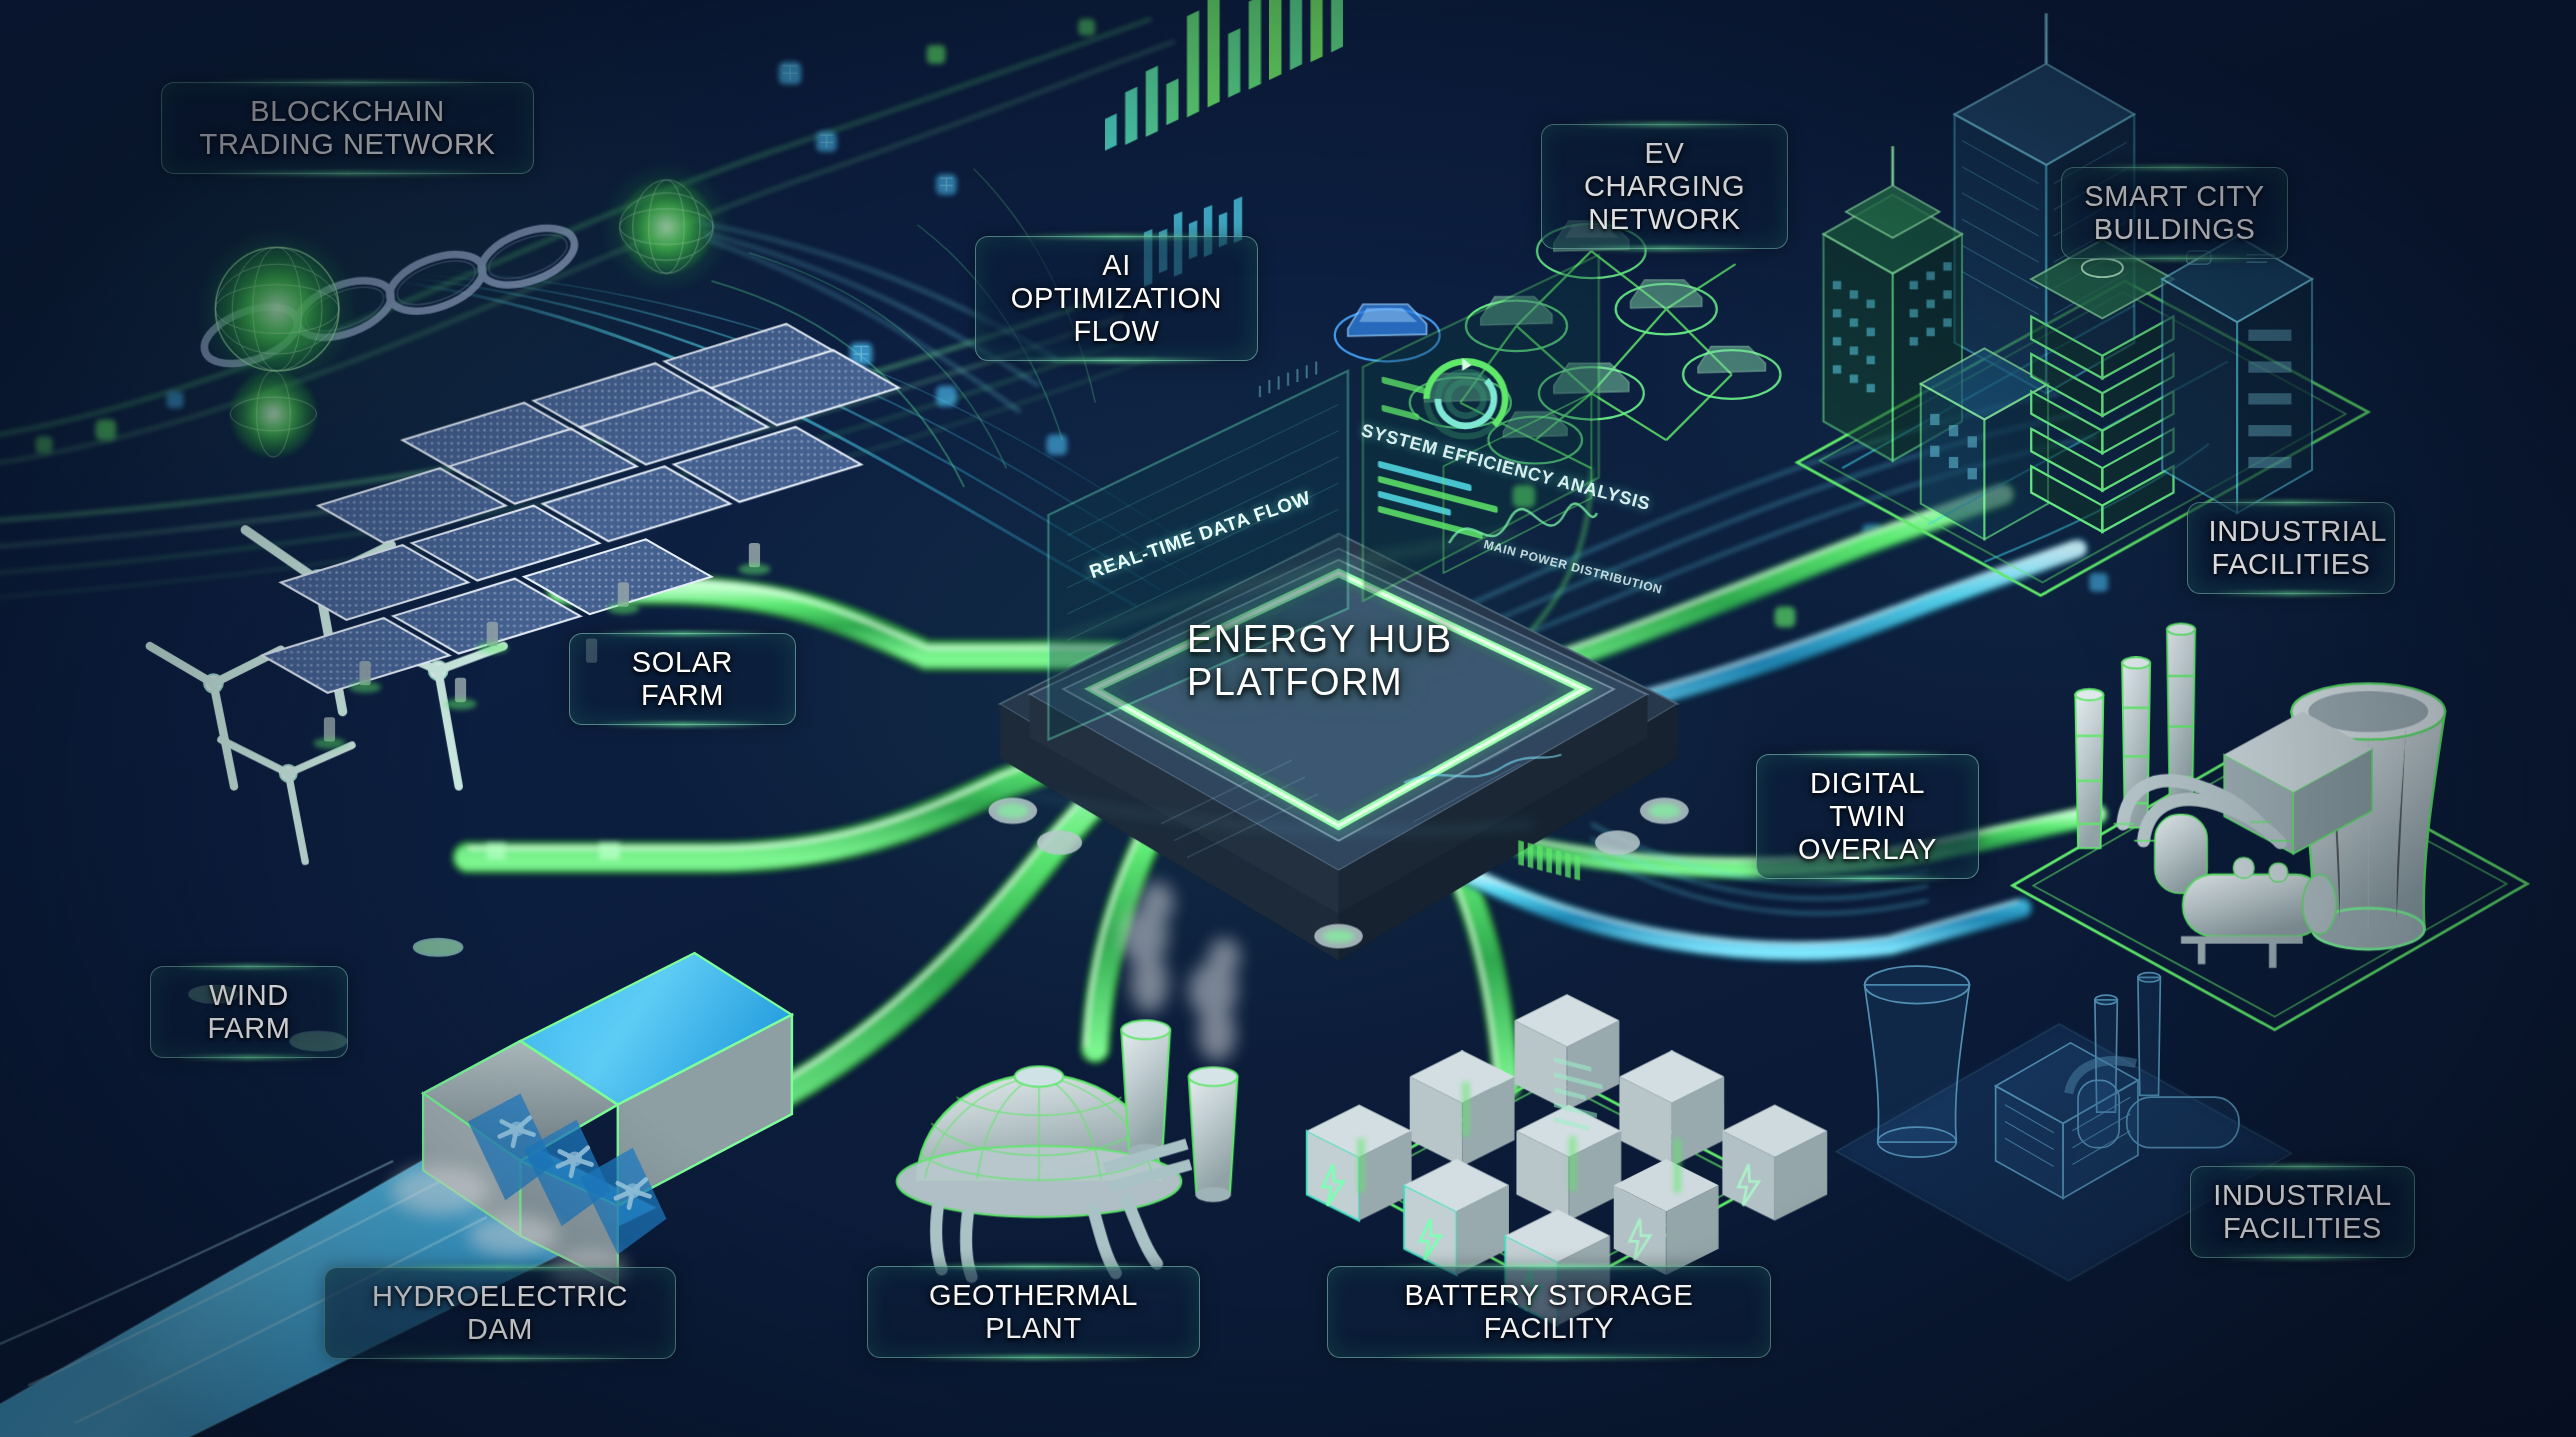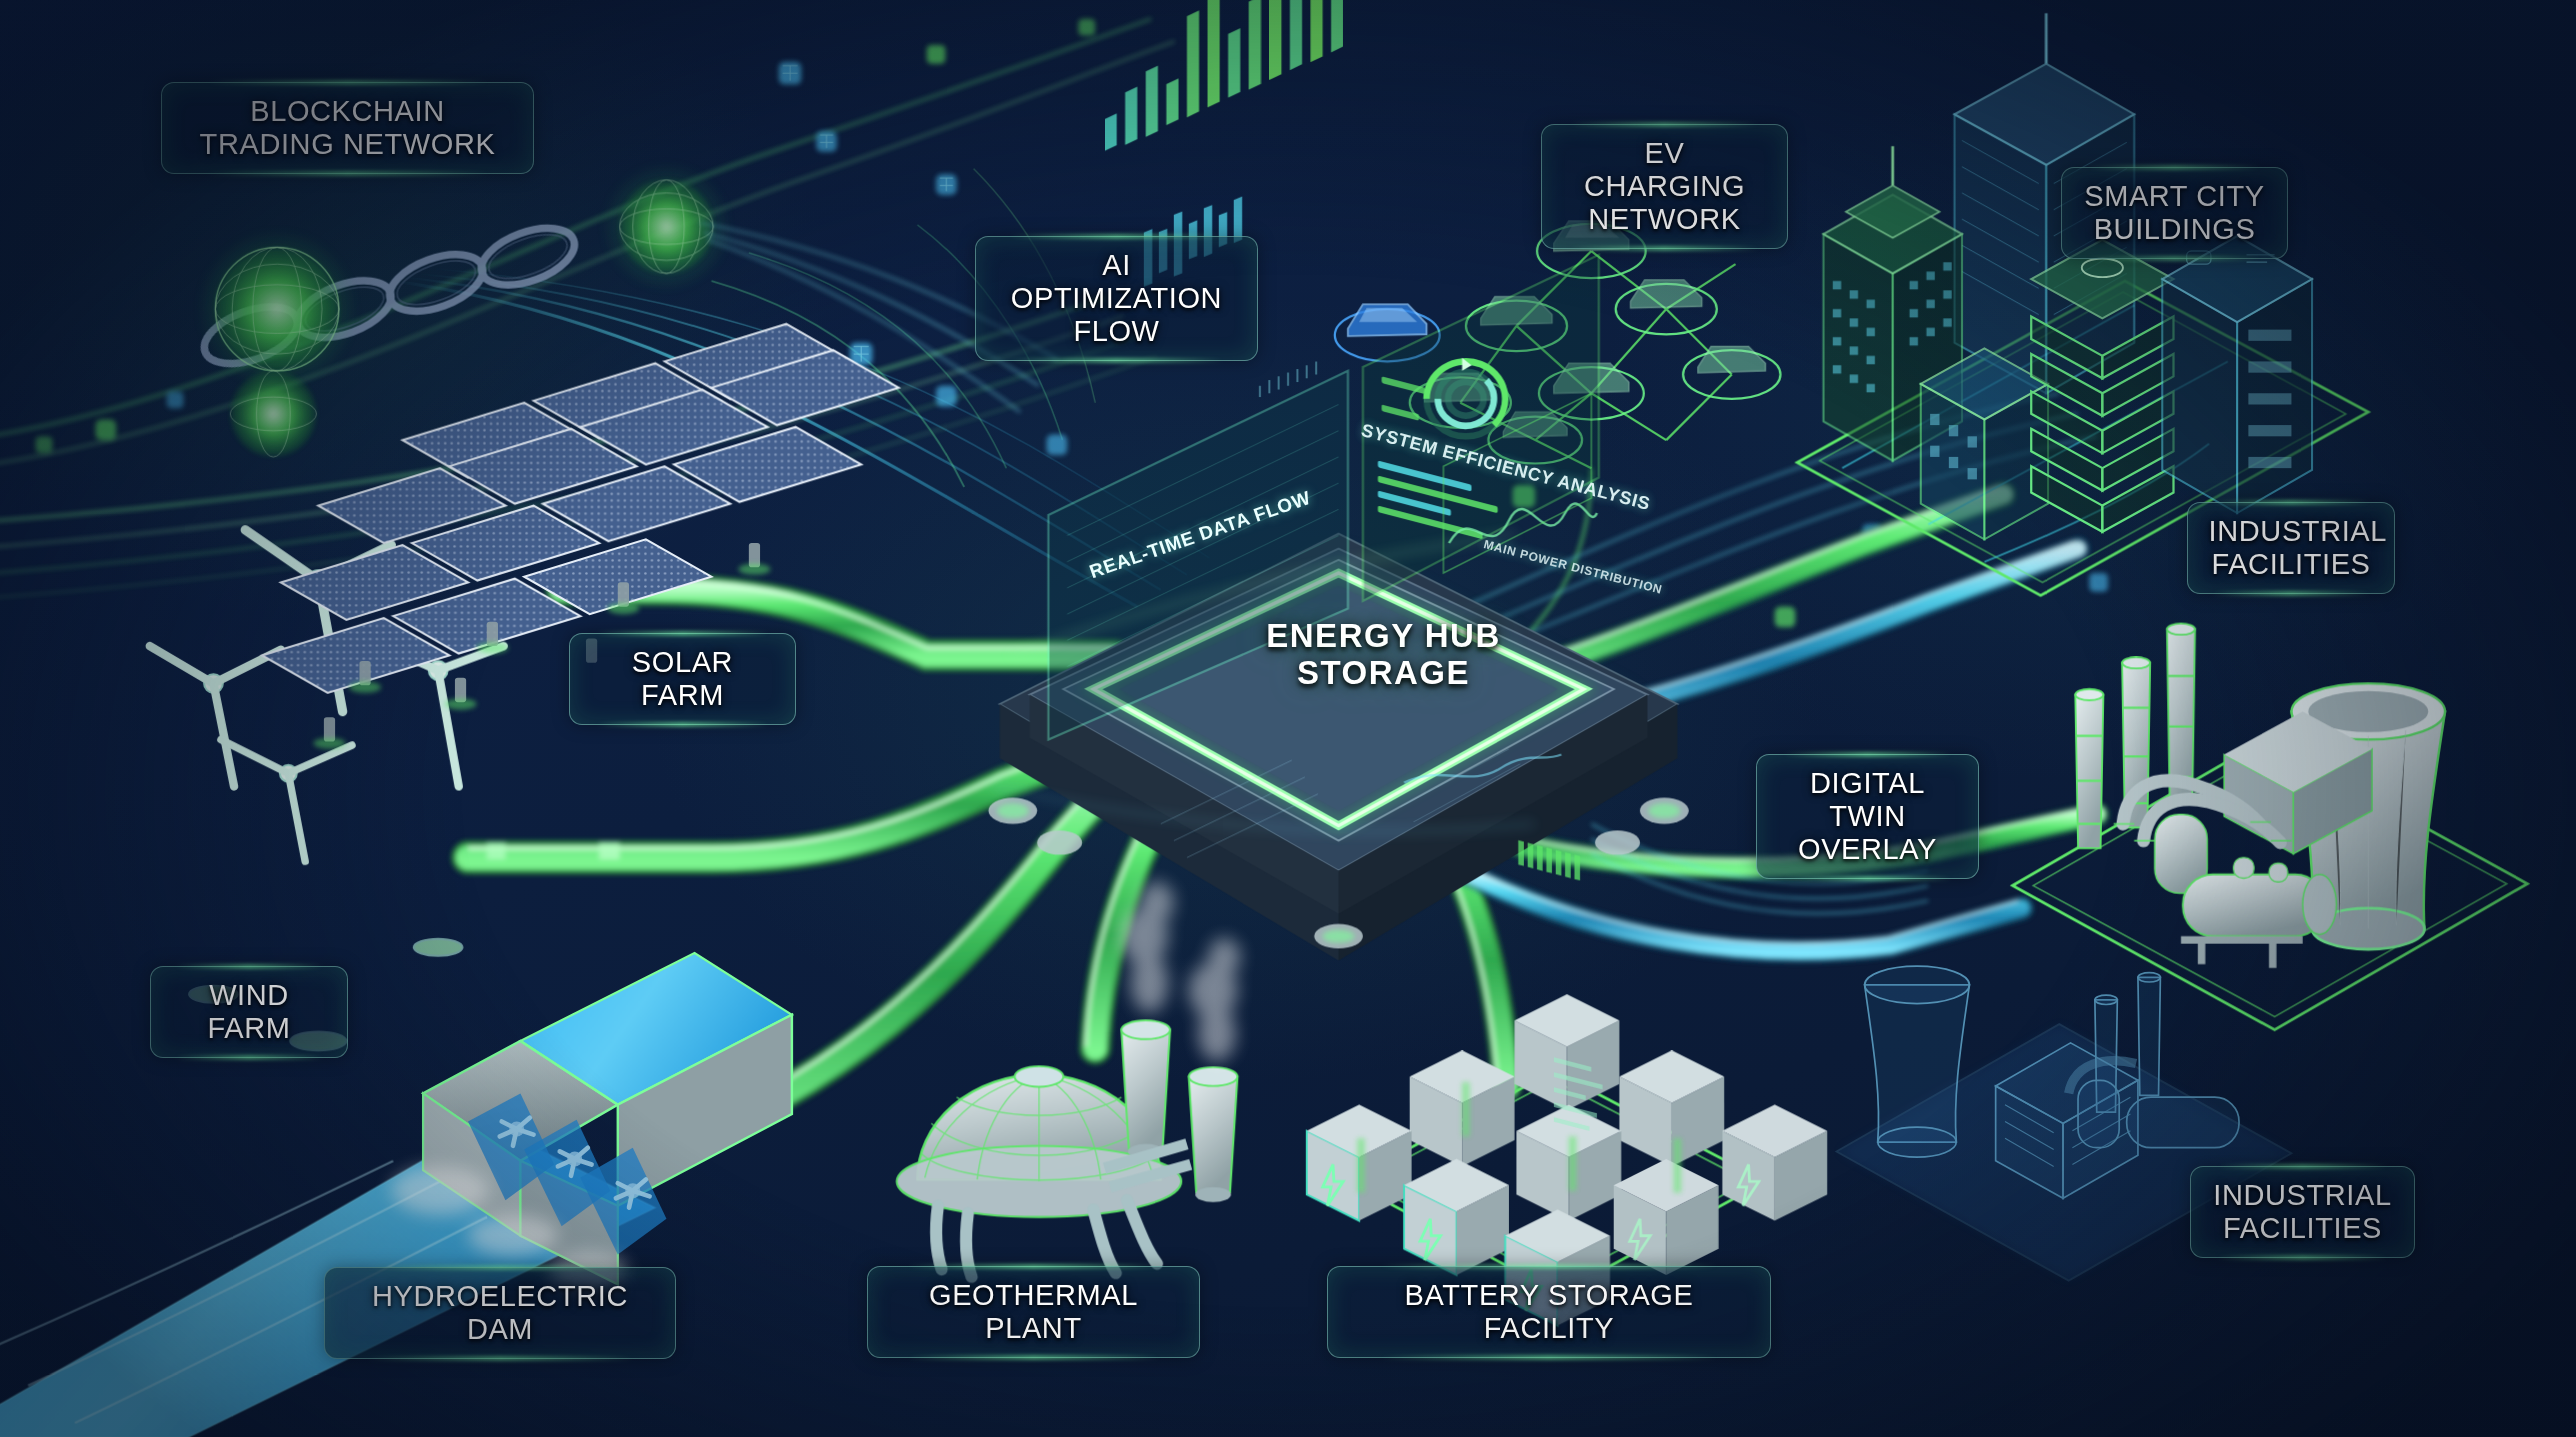--- a/index.html
+++ b/index.html
@@ -43,22 +43,22 @@
     background:linear-gradient(90deg,rgba(70,240,140,0) 0%,rgba(120,255,170,.95) 50%,rgba(70,240,140,0) 100%);
     filter:blur(2.1px);
   }
   .label::before{ top:-1.9px; }
   .label::after { bottom:-1.9px; }
   .label b{ font-weight:400; display:block; }
 
   
   .hub-title{
     position:absolute; left:1187px; top:618px; width:393px;
-    text-align:center; color:#fff; z-index:40;
-    font-size:33px; font-weight:bold; line-height:1.12; letter-spacing:1.5px;
+    color:#fff; z-index:40;
+    font-size:38px; font-weight:normal; line-height:1.12; letter-spacing:1.5px;
     text-shadow:0 0 15px rgba(0,0,0,.95),0 0 32px rgba(120,255,180,.35),0 2.8px 5.6px #000;
     pointer-events:none;
   }
   .scr-head{
     position:absolute; color:#eaffff; font-weight:600; letter-spacing:0.7px;
     text-shadow:0 0 9.4px rgba(120,255,220,.6);
     pointer-events:none; z-index:30;
   }
   #scr1{ left:1084px; top:524px; font-size:19px; transform:rotate(-19deg); }
   #scr2{ left:1357px; top:457px; font-size:18px; transform:rotate(14.5deg); opacity:.92; }
@@ -1053,21 +1053,21 @@
   </g>
 
   <g opacity=".4" filter="url(#bloomM)">
     <path d="M1080,700 C1250,640 1420,600 1620,570" stroke="#9dffb2" stroke-width="3" fill="none"></path>
     <path d="M1060,840 C1240,880 1430,900 1640,880" stroke="#7fe6ff" stroke-width="2.4" fill="none"></path>
   </g>
 </svg>
 
 <div class="hub-title">
   <span>ENERGY HUB</span><br>
-  <span>STORAGE</span>
+  <span>PLATFORM</span>
 </div>
 <div class="scr-head" id="scr1">REAL-TIME DATA FLOW</div>
 <div class="scr-head" id="scr2">SYSTEM EFFICIENCY ANALYSIS</div>
 <div class="scr-head" id="scr3">MAIN POWER DISTRIBUTION</div>
 
 <div id="labels">
       <div class="label" style="left: 161px; top: 82px; width: 373px;"><b>BLOCKCHAIN</b><b>TRADING NETWORK</b></div>
       <div class="label" style="left: 975px; top: 236px; width: 283px;"><b>AI OPTIMIZATION</b><b>FLOW</b></div>
       <div class="label" style="left: 1541px; top: 124px; width: 247px;"><b>EV CHARGING</b><b>NETWORK</b></div>
       <div class="label" style="left: 2061px; top: 167px; width: 227px;"><b>SMART CITY</b><b>BUILDINGS</b></div>

